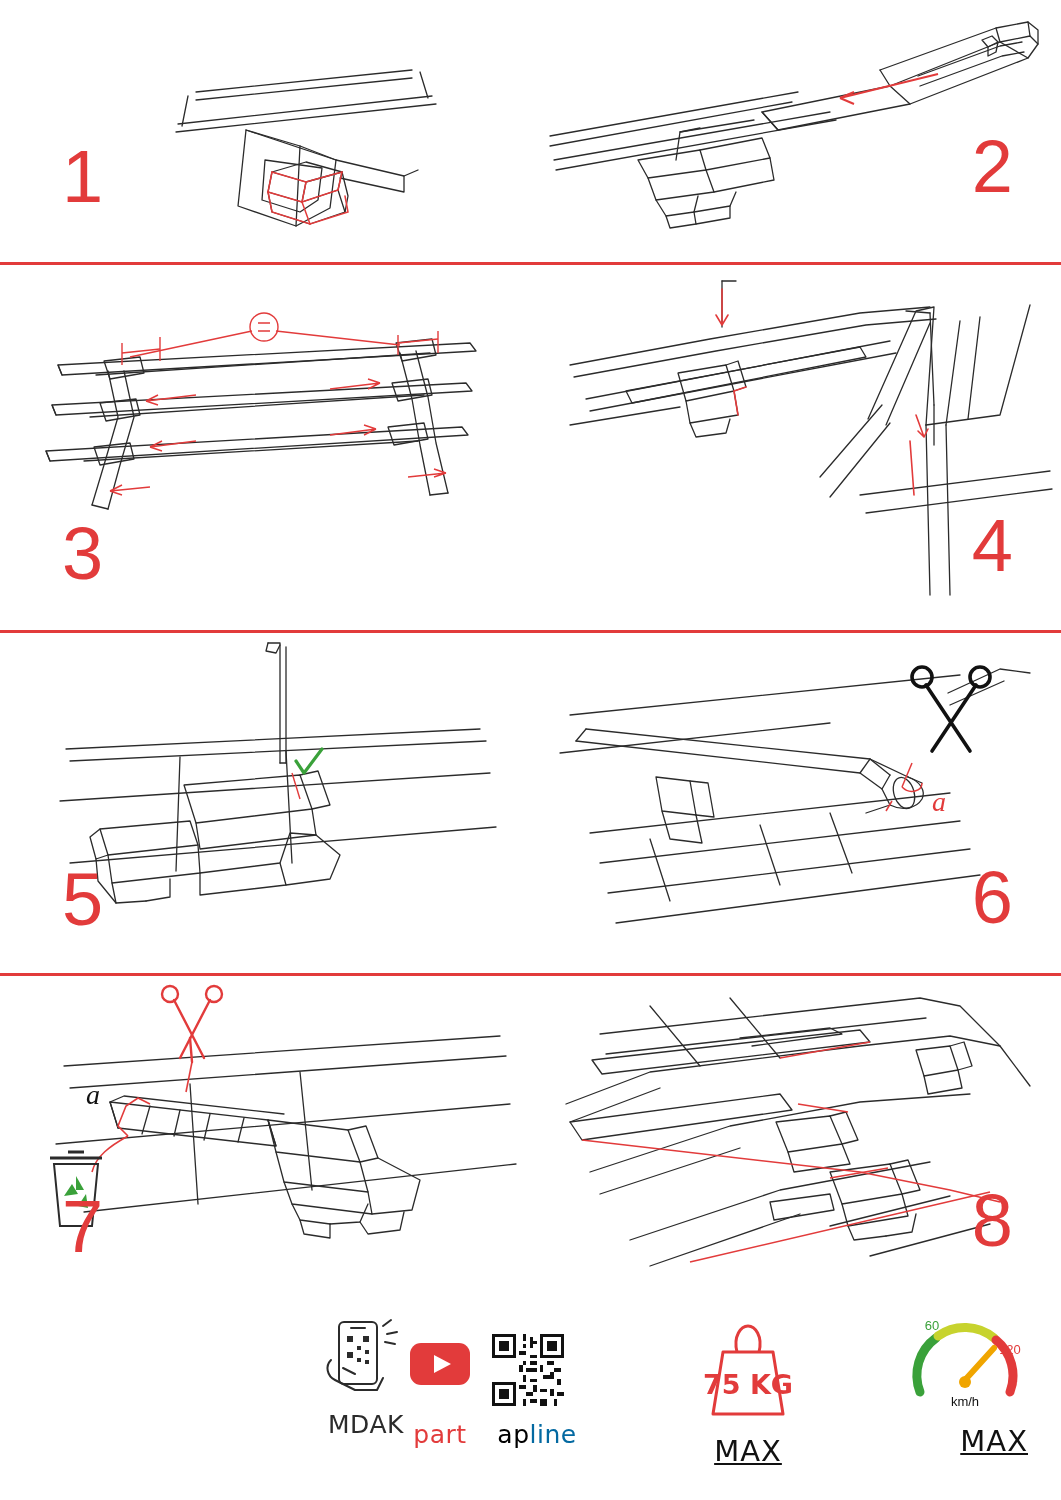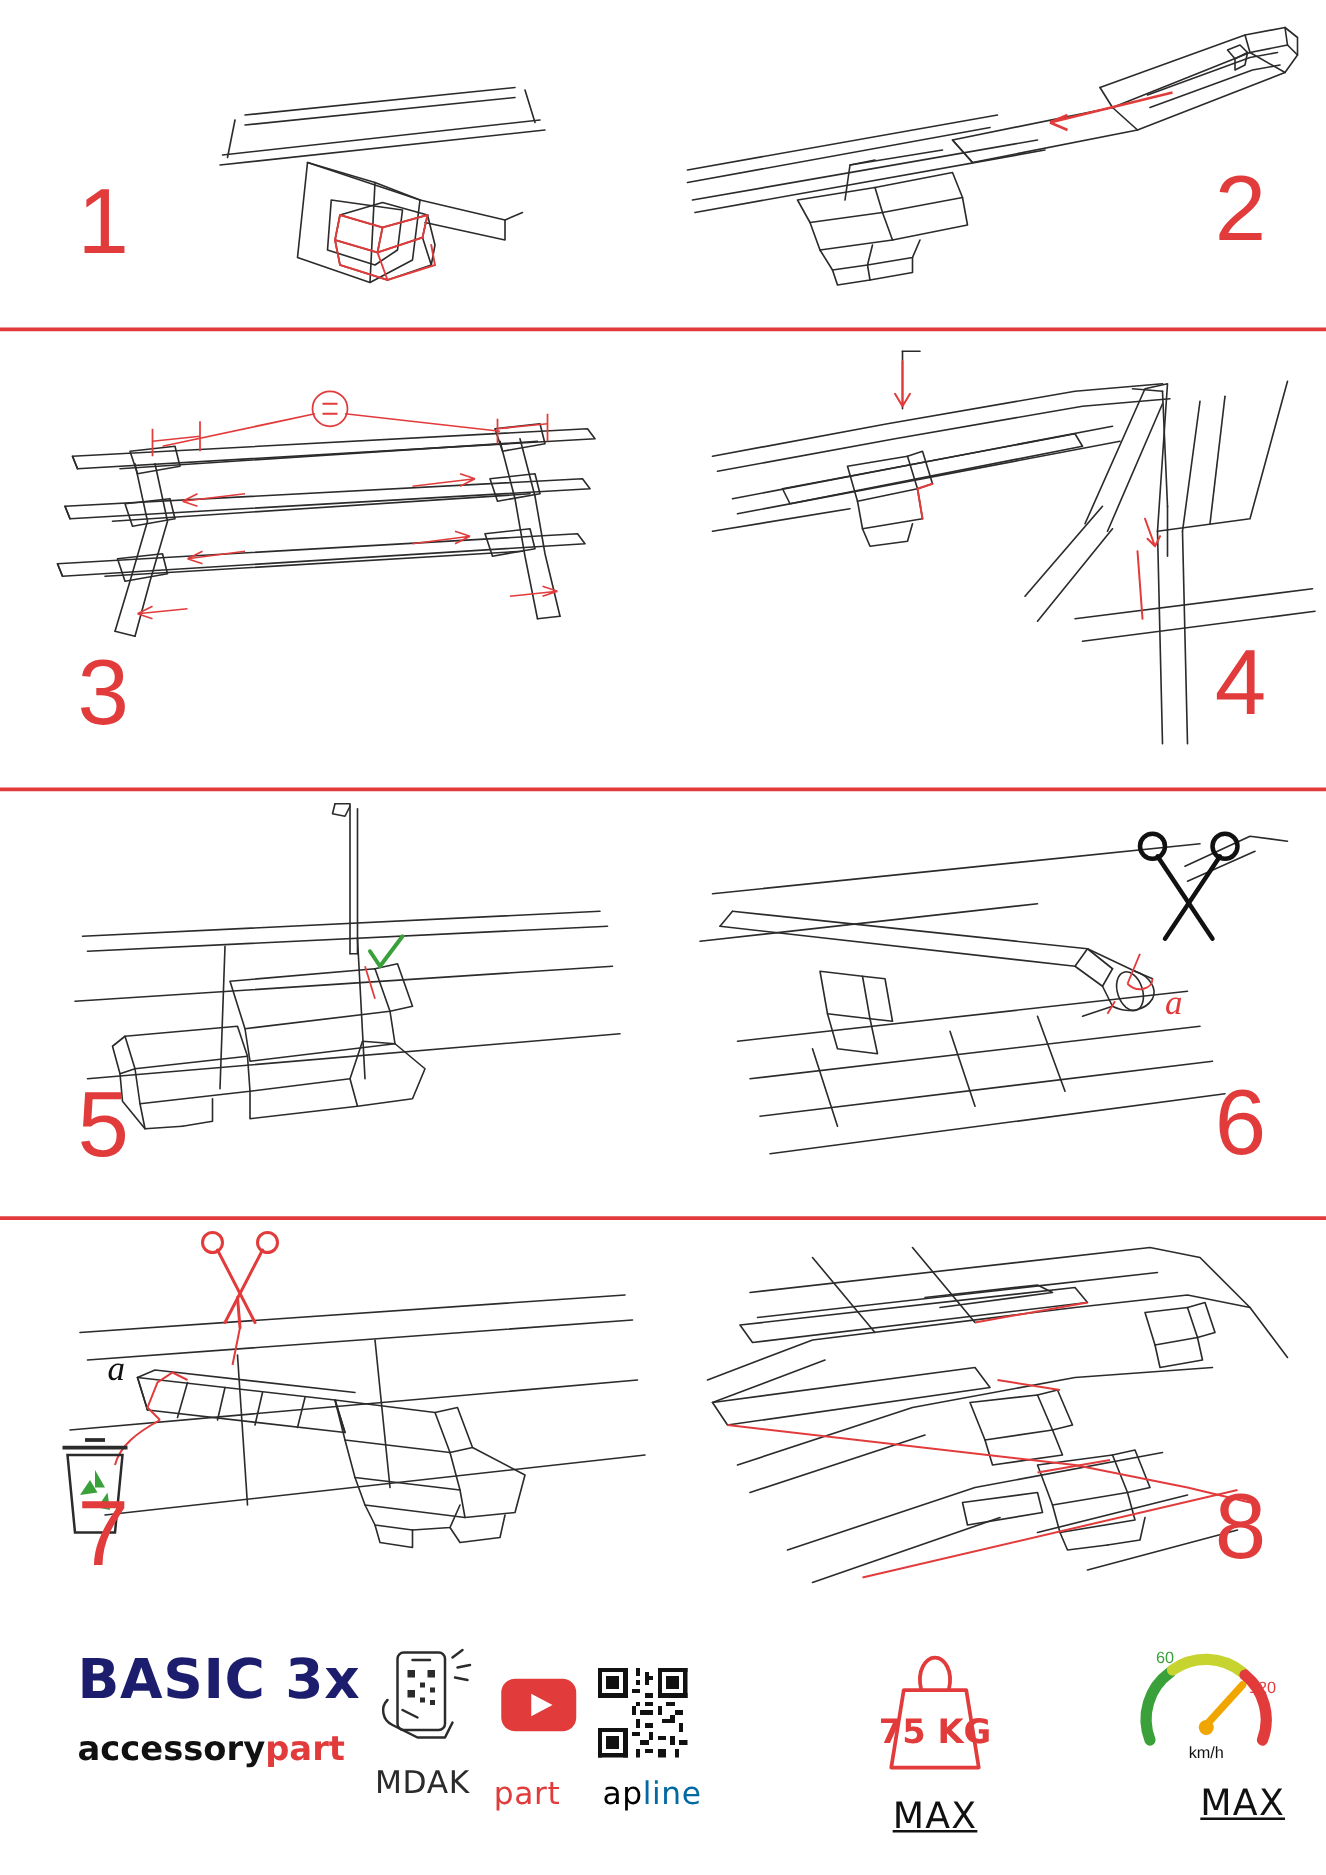--- a/index.html
+++ b/index.html
@@ -100,20 +100,21 @@
     font-family: "DejaVu Sans", sans-serif;
     font-weight: bold;
     font-size: 27px;
     line-height: 1;
   }
   .brand-accessory .a { color: #111111; }
   .brand-accessory .p { color: #e23b3b; }
 
   .logo-item {
     position: absolute;
+    text-align: center;
   }
   .logo-caption {
     font-family: "DejaVu Sans", sans-serif;
     font-size: 25px;
     letter-spacing: 0.5px;
     margin-top: 6px;
   }
   .cap-mdak { color: #2b2b2b; }
   .cap-mdak .k { color: #2b2b2b; }
   .cap-ipqi { color: #e23b3b; }
@@ -552,28 +553,20 @@
             <path d="M300 202 L358 192"></path>
           </g>
         </svg>
       </div>
       <div class="stepnum" style="right:48px; top:208px; left:auto;">8</div>
     </div>
   </div>
 
   <div class="footer">
 
-    <div class="brandblock">
-      <div class="brand-basic">
-        <span>BASIC 3</span><span class="x">x</span>
-      </div>
-      <div class="brand-accessory">
-        <span class="a">accessory</span><span class="p">part</span>
-      </div>
-    </div>
 
     <div class="logo-item" style="left:300px; top:22px; width:132px;">
       <svg width="90" height="82" viewBox="0 0 90 82" xmlns="http://www.w3.org/2000/svg">
         <g fill="none" stroke="#2b2b2b" stroke-width="2" stroke-linejoin="round" stroke-linecap="round">
           <rect x="18" y="4" width="38" height="62" rx="5"></rect>
           <path d="M30 10 L44 10"></path>
           <path d="M10 42 C 4 48, 6 58, 14 62 L34 72 L56 72 L62 60"></path>
           <path d="M22 50 L34 56"></path>
           <path d="M62 8 L70 2 M66 16 L76 14 M64 24 L74 26"></path>
         </g>

